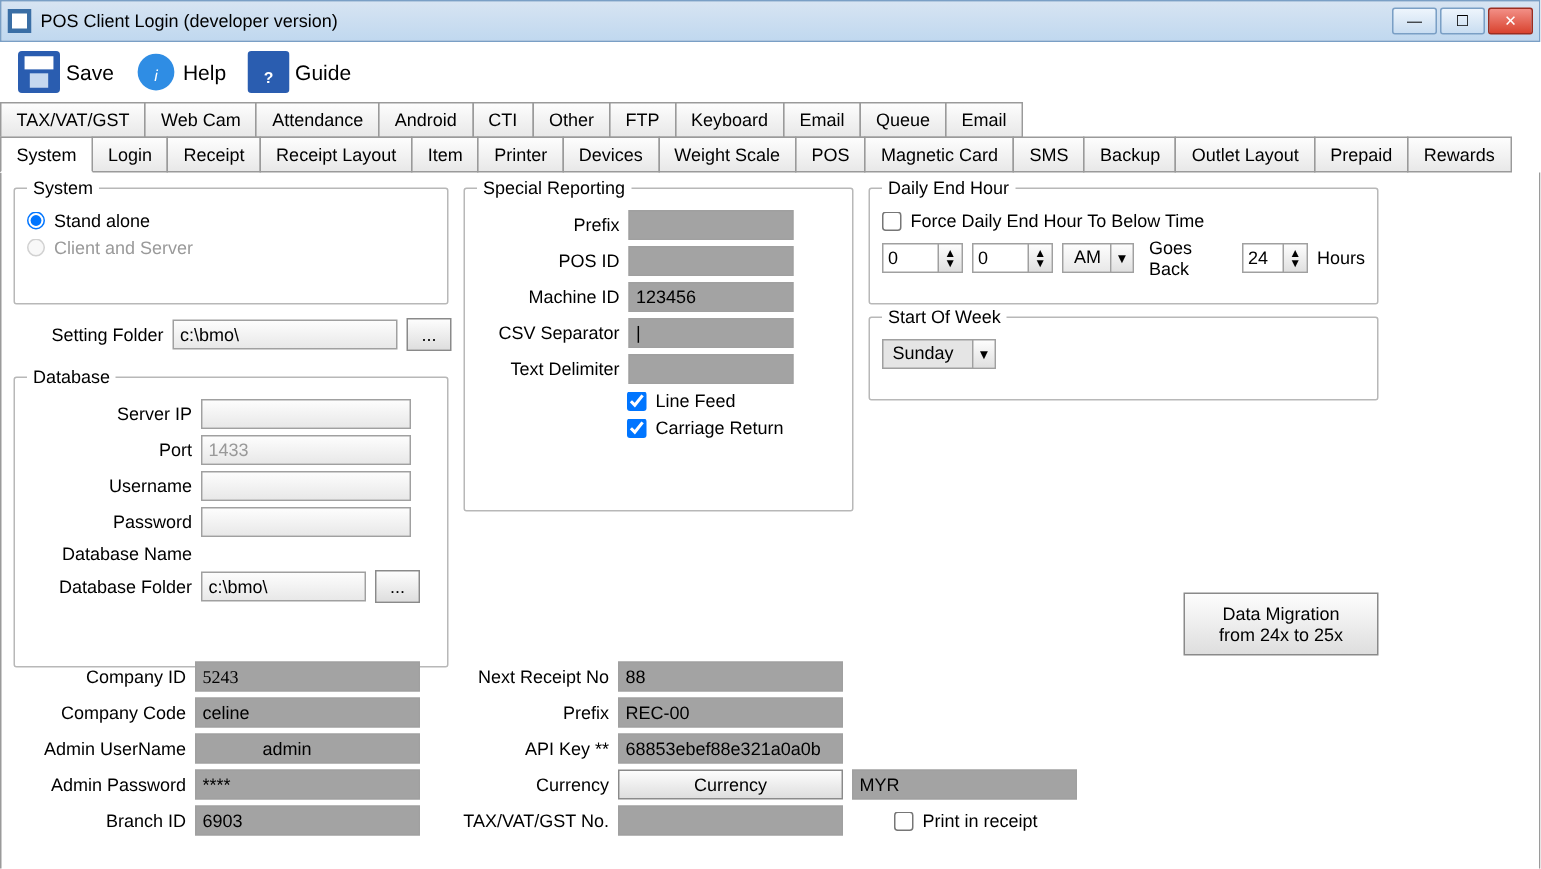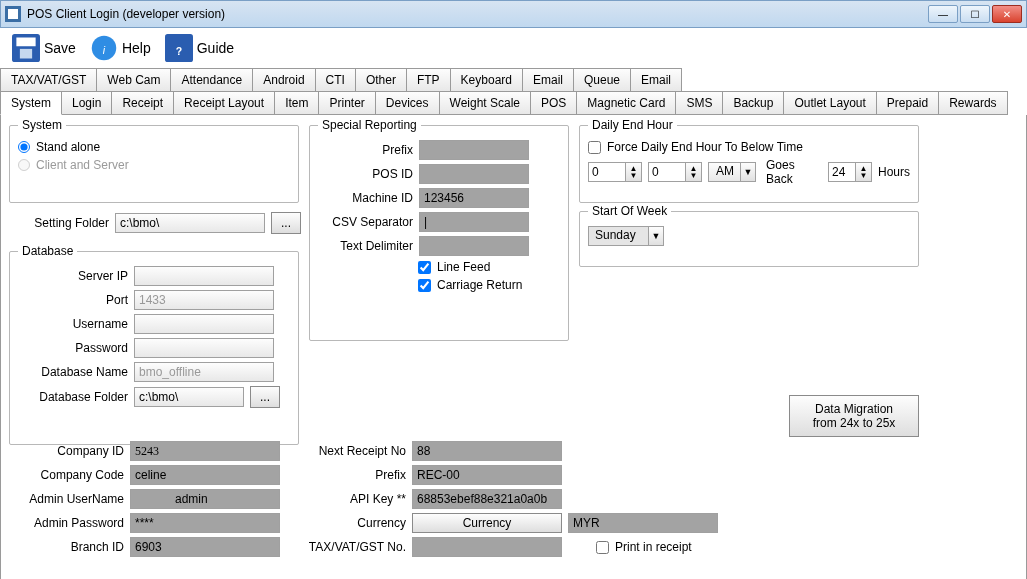--- a/index.html
+++ b/index.html
@@ -157,21 +157,20 @@
       <div class="row">
           <span class="lbl" style="width:110px;">Username</span>
           <input class="input" style="width: 140px;">
         </div>
       <div class="row">
           <span class="lbl" style="width:110px;">Password</span>
           <input class="input" style="width: 140px;">
         </div>
       <div class="row">
           <span class="lbl" style="width:110px;">Database Name</span>
-          <input class="input disabled" style="width: 140px; color: rgb(153, 153, 153);" value="bmo_offline">
         </div>
       <div class="row">
           <span class="lbl" style="width:110px;">Database Folder</span>
           <input class="input" style="width: 110px;" value="c:\bmo\">
           <button class="small-btn">...</button>
         </div>
     </div>
   </div>
 
   <div class="group" style="left:308px; top:10px; width:260px; height:216px;">

